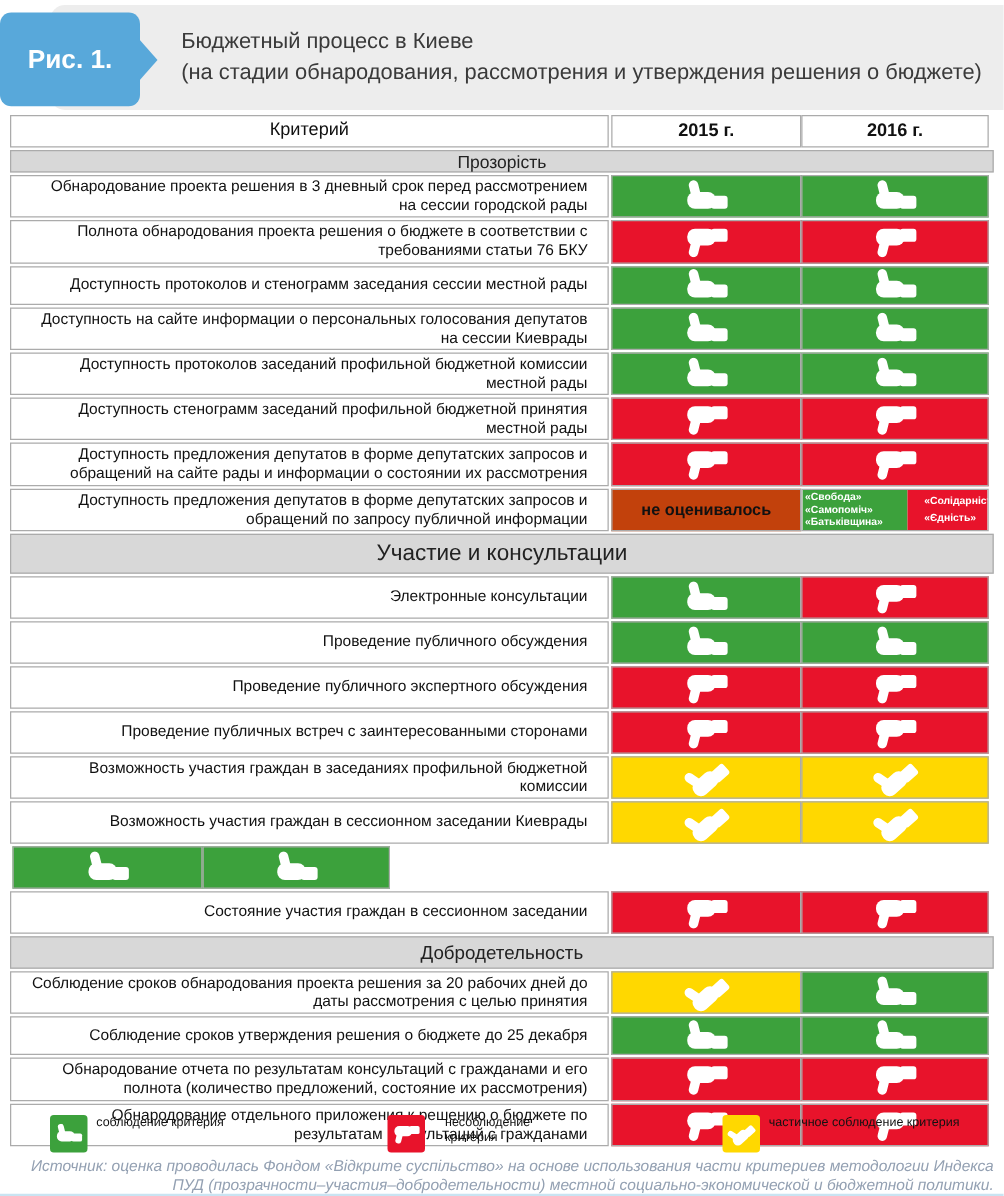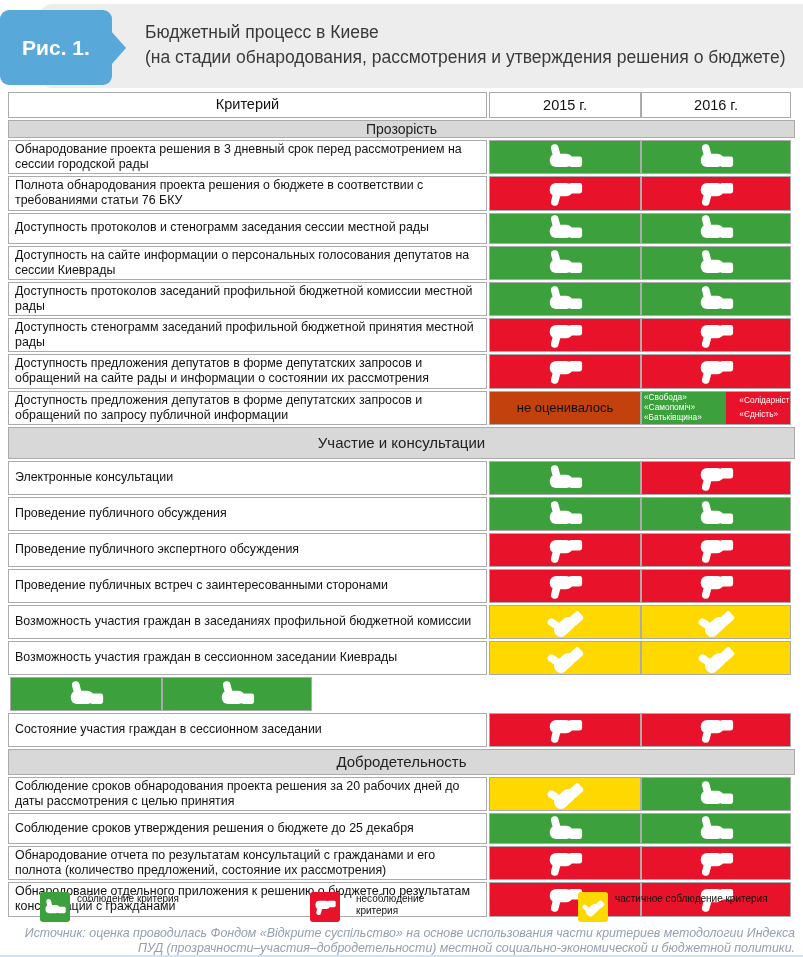--- a/index.html
+++ b/index.html
@@ -19,31 +19,31 @@
   .fig-badge .label { color:#fff; font-size:21px; font-weight:bold; }
   .fig-badge .arrow { position:absolute; right:-14px; top:50%; transform:translateY(-50%);
     width:0; height:0; border-left:15px solid var(--blue);
     border-top:17px solid transparent; border-bottom:17px solid transparent; }
   .title-block { position:absolute; left:145px; top:20px; right:0; overflow:hidden; z-index:2; }
   .title-line { font-size:17.5px; color:#3a3a3a; white-space:nowrap; line-height:1.42; }
   
   .table { position:absolute; left:8px; top:92px; width:787px; }
   .t-row { display:flex; margin-bottom:2px; align-items:stretch; }
   .cell { border:1px solid #ABABAB; box-sizing:border-box; background:#fff; }
-  .cell-label { width:479px; font-size:12.4px; line-height:1.22; padding:1px 6px;
-    display:flex; flex-direction:column; justify-content:center; }
-  .cell-status { display:flex; align-items:center; justify-content:center; overflow:hidden; }
+  .cell-label { width:479px; font-size:12.4px; line-height:1.22; padding:1px 16px;
+    display:flex; flex-direction:column; justify-content:center;text-align:right; }
+  .cell-status { display:flex; align-items:center; justify-content:center; overflow:hidden;font-weight:bold; }
   .col-2015 { width:152px; margin-left:2px; }
   .col-2016 { width:150px; margin-left:0; }
   .header-row .cell { display:flex; align-items:center; justify-content:center;
     min-height:26px; font-size:14.5px; }
   .section-band { background:#D8D8D8; border:1px solid #ABABAB; box-sizing:border-box;
     display:flex; align-items:center; justify-content:center; margin-bottom:2px; color:#222; }
   .section-band.sec-0 { min-height:17px; font-size:14px; }
-  .section-band.sec-1 { min-height:32px; font-size:15px; }
+  .section-band.sec-1 { min-height:32px; font-size:18px; }
   .section-band.sec-2 { min-height:26px; font-size:15px; }
   .t-row.sec-0 .cell, .t-row.sec-2 .cell { min-height:31px; }
   .t-row.sec-1 .cell { min-height:34px; }
   .bg-green { background:var(--green); }
   .bg-red { background:var(--red); }
   .bg-yellow { background:var(--yellow); }
   .bg-na { background:#c2410c; font-size:13px; }
   .bg-split { padding:0; }
   .split-wrap { display:flex; width:100%; height:100%; align-self:stretch; }
   .split-green { background:var(--green); width:57%; color:#fff; font-size:8.3px;

